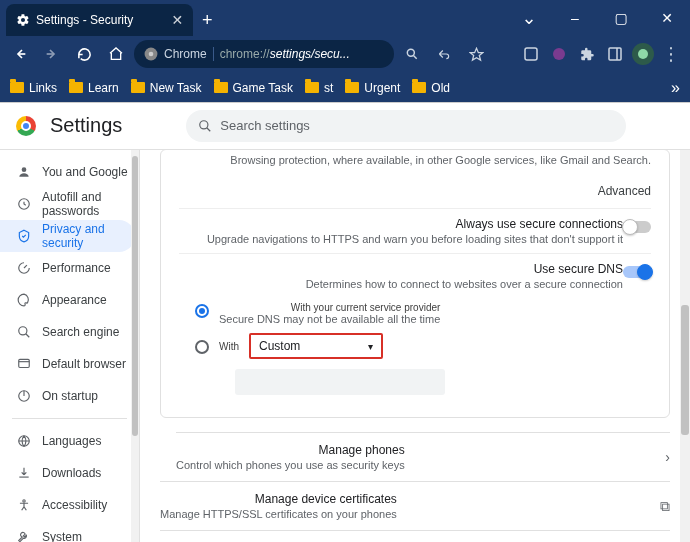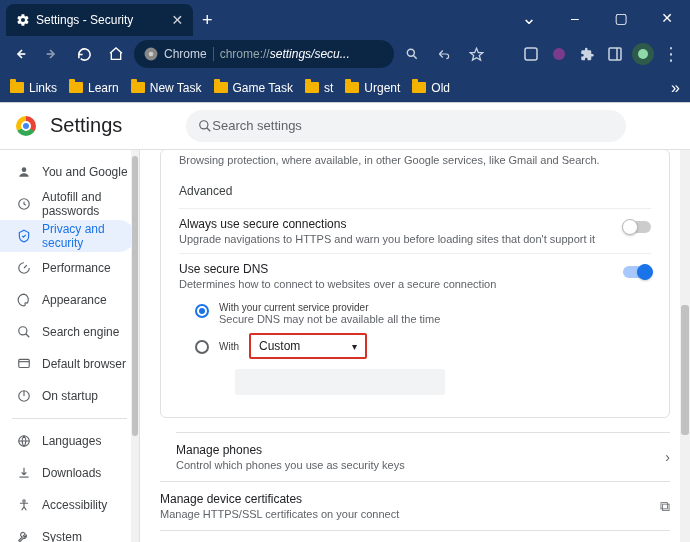--- a/index.html
+++ b/index.html
@@ -29,36 +29,36 @@
   .bookmarks .folder { display:flex; align-items:center; gap:5px; }
   .folder-icon { width:14px; height:11px; background:#f5b301; border-radius:1px; position:relative; }
   .folder-icon:before { content:""; position:absolute; top:-3px; left:0; width:6px; height:3px; background:#f5b301; border-radius:1px 1px 0 0; }
   .bookmarks .chev { margin-left:auto; color:#fff; font-size:16px; }
 
   
   .settings-header { height:48px; display:flex; align-items:center; padding:0 16px; border-bottom:1px solid #e0e0e0; gap:14px; }
   .chrome-logo { width:20px; height:20px; border-radius:50%; background:conic-gradient(#ea4335 0 120deg,#34a853 120deg 240deg,#fbbc05 240deg 360deg); position:relative; }
   .chrome-logo:after { content:""; position:absolute; inset:5px; background:#4285f4; border-radius:50%; border:2px solid #fff;}
   .settings-title { font-size:20px; color:#202124; }
-  .search-box { margin-left:50px; flex:1; max-width:440px; background:#f1f3f4; border-radius:20px; height:32px; display:flex; align-items:center; padding:0 12px; color:#5f6368; font-size:13px; }
+  .search-box { margin-left:50px; flex:1; max-width:440px; background:#f1f3f4; border-radius:20px; height:32px; display:flex; align-items:center; padding:0 12px; gap:8px; color:#5f6368; font-size:13px; }
 
   
   .content-area { display:flex; height:calc(542px - 36px - 36px - 30px - 48px); }
   .sidebar-wrap { width:140px; border-right:1px solid #e0e0e0; position:relative; overflow:hidden; }
   .sidebar { padding:6px 0; }
   .nav-item { display:flex; align-items:center; gap:10px; height:32px; padding:0 6px 0 16px; color:#3c4043; font-size:12px; border-radius:0 16px 16px 0; margin-right:4px; }
   .nav-item.active { background:#e8f0fe; color:#1a73e8; }
   .nav-item .ico { width:16px; height:16px; display:flex; align-items:center; justify-content:center; color:#5f6368; font-size:14px; flex-shrink:0; }
   .nav-item.active .ico { color:#1a73e8; }
   .sidebar-sep { height:1px; background:#e0e0e0; margin:6px 12px; }
   .sidebar-scroll { position:absolute; right:0; top:0; bottom:0; width:8px; background:#f1f1f1; }
   .sidebar-thumb { background:#c1c1c1; position:absolute; left:1px; right:1px; top:6px; height:280px; border-radius:3px; }
 
   
-  .main-wrap { flex:1; position:relative; overflow:hidden; }
+  .main-wrap { flex:1; position:relative; overflow:hidden;text-align:right; }
   .main-scroll { position:absolute; right:0; top:0; bottom:0; width:10px; background:#f1f1f1; }
   .main-thumb { background:#c1c1c1; position:absolute; left:1px; right:1px; top:155px; height:130px; border-radius:3px; }
   .main { padding:0 20px 0 20px; height:100%; overflow:hidden; }
   .card { border:1px solid #e0e0e0; border-radius:6px; margin-top:-1px; padding:0 18px 14px; }
   .cut-text { color:#5f6368; font-size:11px; padding:4px 0 10px; white-space:nowrap; overflow:hidden; }
   .adv { color:#3c4043; font-size:12px; margin:8px 0 10px; }
   .row { display:flex; align-items:flex-start; justify-content:space-between; padding:8px 0; border-top:1px solid #eee;}
   .row:first-of-type { border-top:none; }
   .row-body { flex:1; }
   .row-title { font-size:12px; color:#202124; margin-bottom:2px; }
@@ -67,21 +67,21 @@
   .switch:after{content:""; position:absolute; width:14px; height:14px; background:#fff; border:1px solid #bbb; border-radius:50%; top:-2px; left:-1px; box-shadow:0 1px 2px rgba(0,0,0,0.2);}
   .switch.on { background:#a8c7fa; }
   .switch.on:after { background:#1a73e8; border-color:#1a73e8; left:14px; }
   .radio-group { padding-left:16px; }
   .radio-row { display:flex; align-items:flex-start; gap:10px; padding:4px 0; }
   .radio { width:14px; height:14px; border:2px solid #5f6368; border-radius:50%; margin-top:2px; flex-shrink:0; }
   .radio.checked { border-color:#1a73e8; position:relative; }
   .radio.checked:after { content:""; position:absolute; inset:2px; background:#1a73e8; border-radius:50%; }
   .radio-label { font-size:10px; color:#404040; }
   .radio-sub { font-size:11px; color:#5f6368; }
-  .custom-dd { border:2px solid #d73027; display:flex; align-items:center; padding:4px 8px; width:118px; font-size:12px; color:#202124; justify-content:space-between; border-radius:2px; }
+  .custom-dd { border:2px solid #d73027; display:flex; align-items:center; padding:4px 8px; width:134px; font-size:12px; color:#202124; justify-content:space-between; border-radius:2px; }
   .blank-input { margin-left:40px; margin-top:6px; width:210px; height:26px; background:#f1f3f4; border-radius:3px; }
   .panel-row { display:flex; justify-content:space-between; align-items:center; border-top:1px solid #e0e0e0; padding:10px 0; }
   .panel-row .row-title { font-size:12px; }
   .panel-row .arrow { color:#5f6368; font-size:14px; }
   
   svg { display:block; }
 </style>
 </head>
 <body>
 
@@ -397,21 +397,21 @@
       <div class="panel-row" style="margin-top:14px;margin-left:16px;">
         <div>
           <div class="row-title">Manage phones</div>
           <div class="row-desc">Control which phones you use as security keys</div>
         </div>
         <div class="arrow">›</div>
       </div>
       <div class="panel-row">
         <div>
           <div class="row-title">Manage device certificates</div>
-          <div class="row-desc">Manage HTTPS/SSL certificates on your connect</div>
+          <div class="row-desc">Manage HTTPS/SSL certificates on your phones</div>
         </div>
         <div class="arrow">⧉</div>
       </div>
       <div class="panel-row">
         
         
       </div>
 
     </div>
     <div class="main-scroll">

